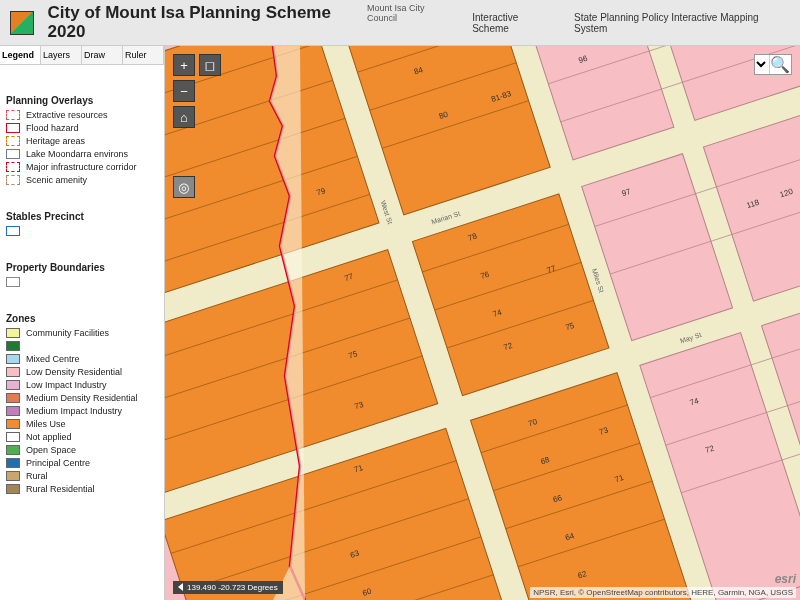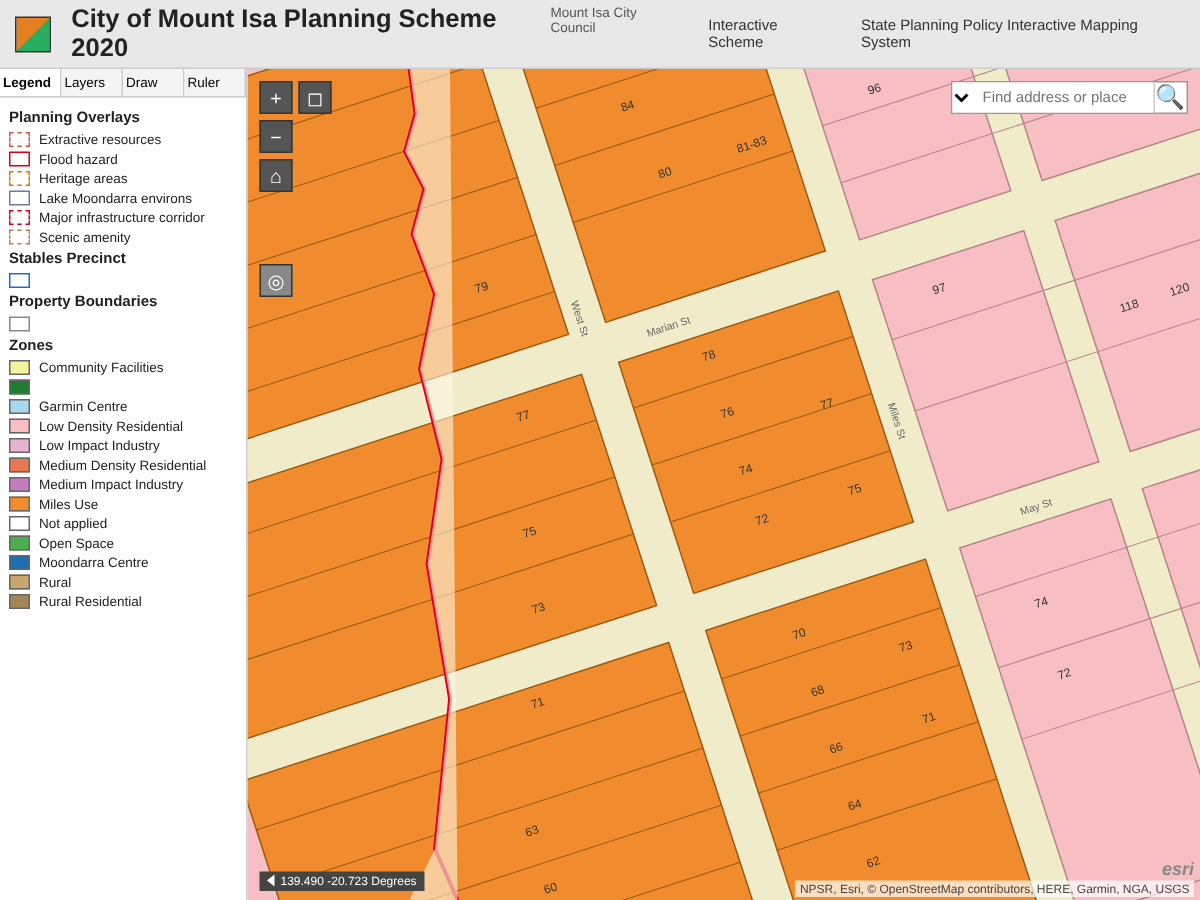--- a/index.html
+++ b/index.html
@@ -10,21 +10,21 @@
 .title{font-size:17px;font-weight:600;color:#222}
 .subtitle{font-size:9px;color:#555}
 .hdr-links{display:flex;gap:18px;margin-left:3px}
 .hdr-link{font-size:10px;color:#333;cursor:pointer}
 .main{display:flex;height:554px}
 .sidebar{width:165px;border-right:1px solid #ccc;overflow:hidden;background:#fff}
 .tabs{display:flex;border-bottom:1px solid #ccc;font-size:9px}
 .tab{flex:1;padding:4px 2px;background:#f4f4f4;border-right:1px solid #ccc;cursor:pointer}
 .tab.active{background:#fff;font-weight:600}
 .panel{padding:4px 6px;font-size:9px;color:#222;overflow-y:auto;height:530px}
-.group-title{font-size:10px;font-weight:600;margin:4px 0 4px}
+.group-title{font-size:10px;font-weight:600;margin:26px 0 4px}
 .legend-item{display:flex;align-items:center;gap:6px;margin:3px 0;cursor:default}
 .swatch{width:14px;height:10px;border:1px solid #666;flex:0 0 14px}
 .mapwrap{flex:1;position:relative;background:#f9c5c5;overflow:hidden}
 svg.map{position:absolute;inset:0}
 .ctrl-col{position:absolute;left:8px;top:8px;display:flex;flex-direction:column;gap:4px}
 .ctrl-btn{width:22px;height:22px;background:#555;color:#fff;border:1px solid #333;display:flex;align-items:center;justify-content:center;font-size:13px;cursor:pointer}
 .ctrl-btn.light{background:#888}
 .search{position:absolute;right:8px;top:8px;display:flex;background:#fff;border:1px solid #999}
 .search select{border:none;font-size:10px;width:14px;background:#fff}
 .search input{border:none;padding:3px 6px;font-size:10px;width:120px;outline:none}
@@ -98,21 +98,21 @@
         <div class="group-title">Zones</div>
         <div class="legend-item">
           <span class="swatch" style="background: rgb(243, 245, 157); border-color: rgb(102, 102, 102);"></span>
           <span>Community Facilities</span>
         </div>
         <div class="legend-item">
           <span class="swatch" style="background: rgb(30, 123, 52); border-color: rgb(102, 102, 102);"></span>
         </div>
         <div class="legend-item">
           <span class="swatch" style="background: rgb(167, 216, 240); border-color: rgb(102, 102, 102);"></span>
-          <span>Garmin Centre</span>
+          <span>Mixed Centre</span>
         </div>
         <div class="legend-item">
           <span class="swatch" style="background: rgb(247, 191, 196); border-color: rgb(102, 102, 102);"></span>
           <span>Low Density Residential</span>
         </div>
         <div class="legend-item">
           <span class="swatch" style="background: rgb(232, 179, 208); border-color: rgb(102, 102, 102);"></span>
           <span>Low Impact Industry</span>
         </div>
         <div class="legend-item">
@@ -130,21 +130,21 @@
         <div class="legend-item">
           <span class="swatch" style="background: rgb(255, 255, 255); border-color: rgb(102, 102, 102);"></span>
           <span>Not applied</span>
         </div>
         <div class="legend-item">
           <span class="swatch" style="background: rgb(76, 175, 80); border-color: rgb(102, 102, 102);"></span>
           <span>Open Space</span>
         </div>
         <div class="legend-item">
           <span class="swatch" style="background: rgb(31, 109, 179); border-color: rgb(102, 102, 102);"></span>
-          <span>Moondarra Centre</span>
+          <span>Principal Centre</span>
         </div>
         <div class="legend-item">
           <span class="swatch" style="background: rgb(201, 166, 107); border-color: rgb(102, 102, 102);"></span>
           <span>Rural</span>
         </div>
         <div class="legend-item">
           <span class="swatch" style="background: rgb(163, 134, 88); border-color: rgb(102, 102, 102);"></span>
           <span>Rural Residential</span>
         </div>
       </div>
@@ -266,21 +266,20 @@
       <div class="ctrl-btn">+</div>
       <div class="ctrl-btn">−</div>
       <div class="ctrl-btn">⌂</div>
       <div style="height:40px"></div>
       <div class="ctrl-btn light">◎</div>
     </div>
     <div class="ctrl-btn" style="position:absolute;left:34px;top:8px">◻</div>
 
     <div class="search">
       <select><option>▾</option></select>
-      <input type="text" placeholder="Find address or place" style="">
       <div class="go">🔍</div>
     </div>
 
     <div class="scale">
       <span class="arrow"></span>
       <span>139.490 -20.723 Degrees</span>
     </div>
     <div class="esri">esri</div>
     <div class="attrib">NPSR, Esri, © OpenStreetMap contributors, HERE, Garmin, NGA, USGS</div>
   </div>

